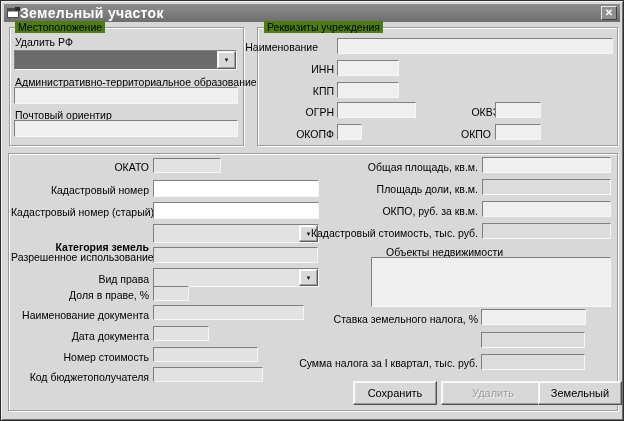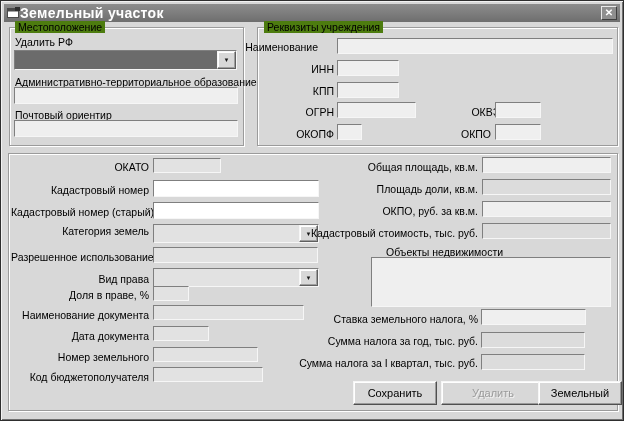--- a/index.html
+++ b/index.html
@@ -139,21 +139,21 @@
 
   <span class="lbl lbl-r" style="left:10px;top:160px;width:138px;">ОКАТО</span>
   <input class="inp dim" style="left: 152px; top: 157px; width: 68px; height: 15px;" value="">
 
   <span class="lbl lbl-r" style="left:10px;top:183px;width:138px;">Кадастровый номер</span>
   <input class="inp white" style="left: 152px; top: 179px; width: 166px; height: 17px;" value="">
 
   <span class="lbl lbl-r" style="left:10px;top:205px;width:138px;">Кадастровый номер (старый)</span>
   <input class="inp white" style="left: 152px; top: 201px; width: 166px; height: 17px;" value="">
 
-  <span class="lbl lbl-r" style="left:10px;top:224px;width:138px;">Категория земель</span>
+  <span class="lbl lbl-r" style="left:10px;top:240px;width:138px;font-weight:bold;">Категория земель</span>
   <div class="combo" style="left:152px;top:223px;width:166px;height:19px;">
     <span class="combo-value" style="color:#000;"></span>
     <div class="combo-btn">
       <span>▼</span>
     </div>
   </div>
 
   <span class="lbl lbl-r" style="left:10px;top:250px;width:138px;">Разрешенное использование</span>
   <input class="inp dim" style="left: 152px; top: 246px; width: 165px; height: 16px;" value="">
 
@@ -167,21 +167,21 @@
 
   <span class="lbl lbl-r" style="left:10px;top:288px;width:138px;">Доля в праве, %</span>
   <input class="inp dim" style="left: 152px; top: 285px; width: 36px; height: 15px;" value="">
 
   <span class="lbl lbl-r" style="left:10px;top:308px;width:138px;">Наименование документа</span>
   <input class="inp dim" style="left: 152px; top: 304px; width: 151px; height: 15px;" value="">
 
   <span class="lbl lbl-r" style="left:10px;top:329px;width:138px;">Дата документа</span>
   <input class="inp dim" style="left: 152px; top: 325px; width: 56px; height: 15px;" value="">
 
-  <span class="lbl lbl-r" style="left:10px;top:350px;width:138px;">Номер земельного</span>
+  <span class="lbl lbl-r" style="left:10px;top:350px;width:138px;">Номер стоимость</span>
   <input class="inp dim" style="left: 152px; top: 346px; width: 105px; height: 15px;" value="">
 
   <span class="lbl lbl-r" style="left:10px;top:370px;width:138px;">Код бюджетополучателя</span>
   <input class="inp dim" style="left: 152px; top: 366px; width: 110px; height: 15px;" value="">
 
   <span class="lbl lbl-r" style="left:290px;top:160px;width:187px;">Общая площадь, кв.м.</span>
   <input class="inp" style="left: 481px; top: 156px; width: 129px; height: 16px;" value="">
 
   <span class="lbl lbl-r" style="left:290px;top:182px;width:187px;">Площадь доли, кв.м.</span>
   <input class="inp dim2" style="left: 481px; top: 178px; width: 129px; height: 16px;" value="">
@@ -193,21 +193,20 @@
   <input class="inp dim2" style="left: 481px; top: 222px; width: 129px; height: 16px;" value="">
 
   <span class="lbl" style="left:370px;top:245px;margin-left:15px;">Объекты недвижимости</span>
   <div class="listbox" style="left:370px;top:256px;width:240px;height:50px;">
     <span></span>
   </div>
 
   <span class="lbl lbl-r" style="left:290px;top:312px;width:187px;">Ставка земельного налога, %</span>
   <input class="inp" style="left: 480px; top: 308px; width: 105px; height: 16px;" value="">
 
-  <span class="lbl lbl-r" style="left:290px;top:334px;width:187px;">Сумма налога за год, тыс. руб.</span>
   <input class="inp dim2" style="left: 480px; top: 331px; width: 104px; height: 16px;" value="">
 
   <span class="lbl lbl-r" style="left:290px;top:356px;width:187px;">Сумма налога за I квартал, тыс. руб.</span>
   <input class="inp dim2" style="left: 480px; top: 353px; width: 104px; height: 16px;" value="">
 
   <button class="btn" style="left:352px;top:380px;width:84px;">Сохранить</button>
   <button class="btn disabled" style="left:440px;top:380px;width:104px;" disabled="">Удалить</button>
   <button class="btn" style="left:537px;top:380px;width:84px;">Земельный</button>
 
 </div>

